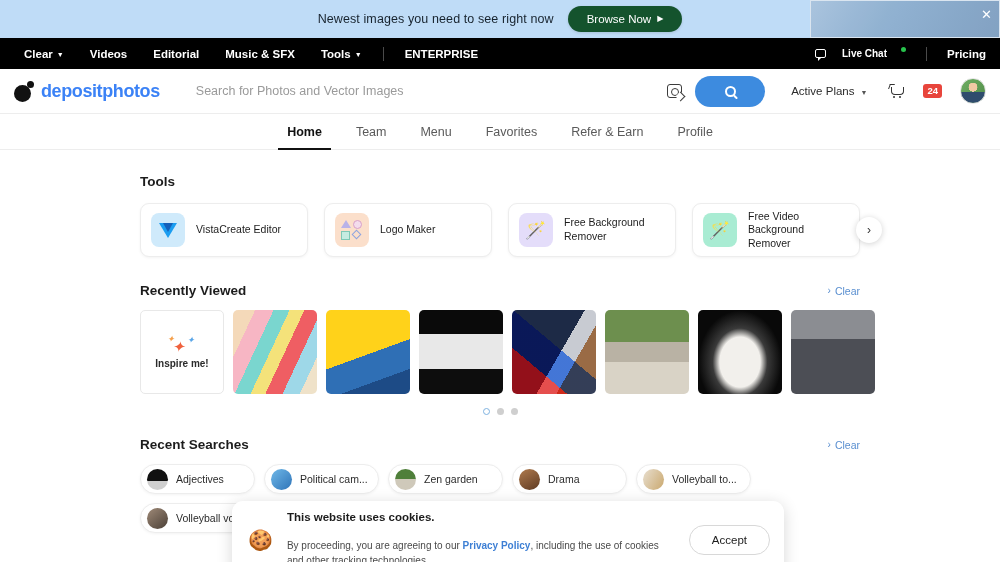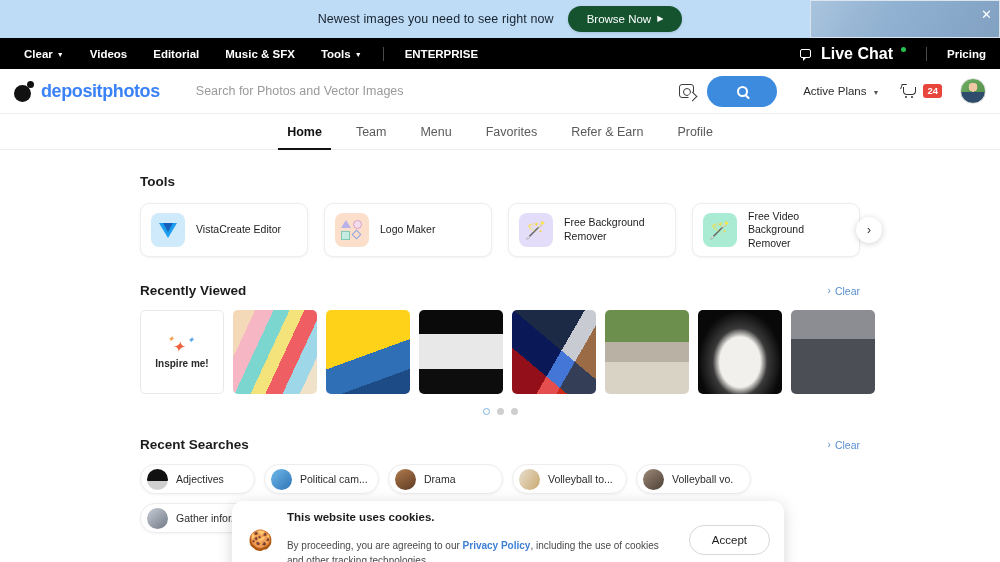--- a/index.html
+++ b/index.html
@@ -56,22 +56,22 @@
   .tn-item {
     font-size: 11.5px; font-weight: bold; color: #fff; padding: 0 13px;
     cursor: pointer; display: inline-flex; align-items: center; gap: 4px;
     white-space: nowrap;
   }
   .tn-item:first-child { padding-left: 10px; }
   .caret { font-size: 7px; line-height: 1; position: relative; top: 1px; }
   .tn-divider { width:1px; height:14px; background:#4a4a4a; margin:0 8px; }
   .topnav-right { margin-left: auto; display: flex; align-items: center; }
   .tn-chat {
-    font-size: 16px; font-weight: bold; display: inline-flex;
-    align-items: center; gap: 10px; cursor: pointer; padding-right: 12px;
+    font-size: 10px; font-weight: bold; display: inline-flex;
+    align-items: center; gap: 16px; cursor: pointer; padding-right: 12px;
   }
   .chat-bubble {
     width: 11px; height: 9px; border: 1.4px solid #fff; border-radius: 2px;
     position: relative; display:inline-block;
   }
   .chat-bubble:after {
     content:""; position:absolute; left:2px; bottom:-4px;
     border-left: 3px solid #fff; border-bottom: 3px solid transparent;
   }
   .green-dot {
@@ -138,21 +138,21 @@
   }
   .mag:after { content:""; position:absolute; right:-4px; bottom:-3px;
     width:5px; height:2px; background:#fff; transform: rotate(45deg); border-radius:1px; }
 
   .hdr-right { display:flex; align-items:center; gap: 0; margin-left: 14px; }
   .active-plans {
     font-size:11.5px; color:#2b2b2b; display:flex; align-items:center; gap:6px;
     cursor:pointer; padding: 0 12px; white-space:nowrap;
   }
   .caret-dk { font-size:7px; color:#555; position:relative; top:1px; }
-  .cart-wrap { display:flex; align-items:center; gap:6px; cursor:pointer; padding: 0 10px; }
+  .cart-wrap { display:flex; align-items:center; gap:18px; cursor:pointer; padding: 0 10px; }
   .cart-ico { width:16px; height:14px; position:relative; }
   .cart-ico .basket {
     position:absolute; left:2px; top:3px; width:13px; height:8px;
     border:1.5px solid #333; border-top:none;
     border-radius: 0 0 4px 4px;
     transform: perspective(10px);
   }
   .cart-ico .handle {
     position:absolute; left:0px; top:0px; width:5px; height:5px;
     border-left:1.5px solid #333; border-top:1.5px solid #333;
@@ -496,20 +496,24 @@
         <div class="chip">
           <span class="chip-ico" style="background:linear-gradient(#111 0 58%, #cfcfcf 58% 100%);"></span>
           <span class="chip-lbl">Adjectives</span>
         </div>
 
         <div class="chip">
           <span class="chip-ico" style="background:linear-gradient(135deg,#6fb8e8,#2f74b8);"></span>
           <span class="chip-lbl">Political cam...</span>
         </div>
 
+        <div class="chip">
+          <span class="chip-ico" style="background:linear-gradient(#4f7f3a 0 48%, #cfc9ba 48% 100%);"></span>
+          <span class="chip-lbl">Zen garden</span>
+        </div>
 
         <div class="chip">
           <span class="chip-ico" style="background:linear-gradient(150deg,#b07b4e,#5e3a22);"></span>
           <span class="chip-lbl">Drama</span>
         </div>
 
         <div class="chip">
           <span class="chip-ico" style="background:linear-gradient(120deg,#e8dfd0,#caa86e);"></span>
           <span class="chip-lbl">Volleyball to...</span>
         </div>

